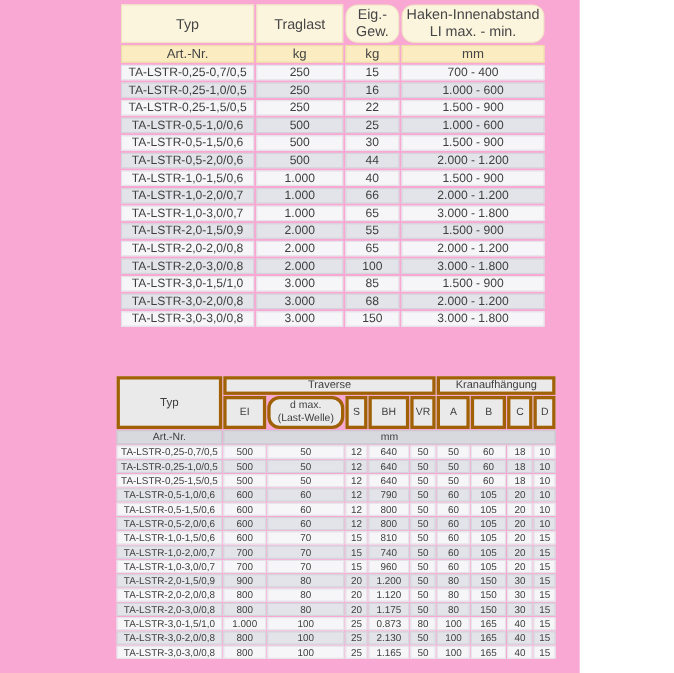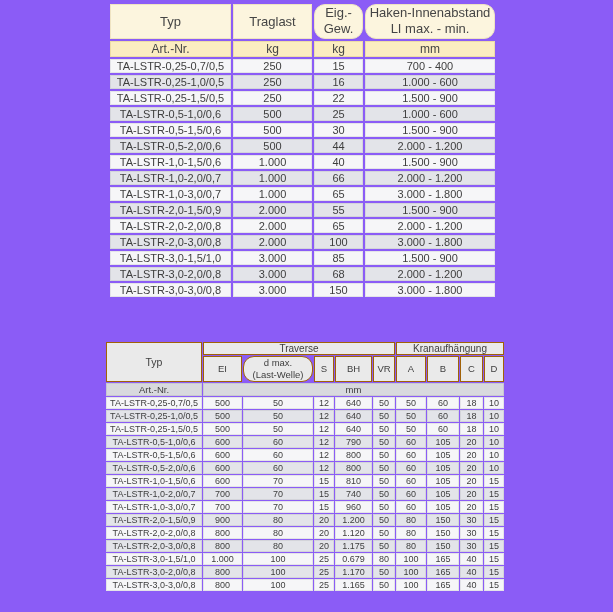--- a/index.html
+++ b/index.html
@@ -1,20 +1,20 @@
 <!DOCTYPE html>
 <html><head>
 <meta charset="utf-8">
 <style>
   html, body { margin: 0; padding: 0; background: #ffffff; }
   .page {
     position: relative;
-    width: 613px;
+    width: 527px;
     height: 612px;
-    background: #8b5cf6;
+    background: #f9a8d4;
     font-family: "Liberation Sans", sans-serif;
     overflow: hidden;
   }
   table {
     border-collapse: separate;
     table-layout: fixed;
     position: absolute;
   }
   th, td {
     box-sizing: border-box;
@@ -48,21 +48,21 @@
     color: #3E3E3E;
     height: 14px;
   }
   .t1 tbody tr:nth-child(odd) td  { background: #F6F6F8; border: 1px solid #E4E4E8; }
   .t1 tbody tr:nth-child(even) td { background: #E3E4E9; border: 1px solid #D3D4DA; }
 
   
   .t2 { left: 105px; top: 341px; border-spacing: 1px; }
   .t2 th {
     background: #EAEAEA;
-    border: 1px solid #a16207;
+    border: 3px solid #a16207;
     color: #3E3E3E;
     font-size: 10px;
   }
   .t2 tr.group-row th { height: 13px; }
   .t2 tr.sub-row th   { height: 23px; font-size: 9.5px; }
   .t2 th.typhead      { font-size: 10.5px; }
   .t2 tr.unit-row th {
     background: #D8D9DE;
     border: 1px solid #C8C9CF;
     height: 13px;
@@ -407,34 +407,34 @@
           <td>150</td>
           <td>30</td>
           <td>15</td>
         </tr>
 
         <tr>
           <td>TA-LSTR-3,0-1,5/1,0</td>
           <td>1.000</td>
           <td>100</td>
           <td>25</td>
-          <td>0.679</td>
+          <td>0.873</td>
           <td>80</td>
           <td>100</td>
           <td>165</td>
           <td>40</td>
           <td>15</td>
         </tr>
 
         <tr>
           <td>TA-LSTR-3,0-2,0/0,8</td>
           <td>800</td>
           <td>100</td>
           <td>25</td>
-          <td>1.170</td>
+          <td>2.130</td>
           <td>50</td>
           <td>100</td>
           <td>165</td>
           <td>40</td>
           <td>15</td>
         </tr>
 
         <tr>
           <td>TA-LSTR-3,0-3,0/0,8</td>
           <td>800</td>

